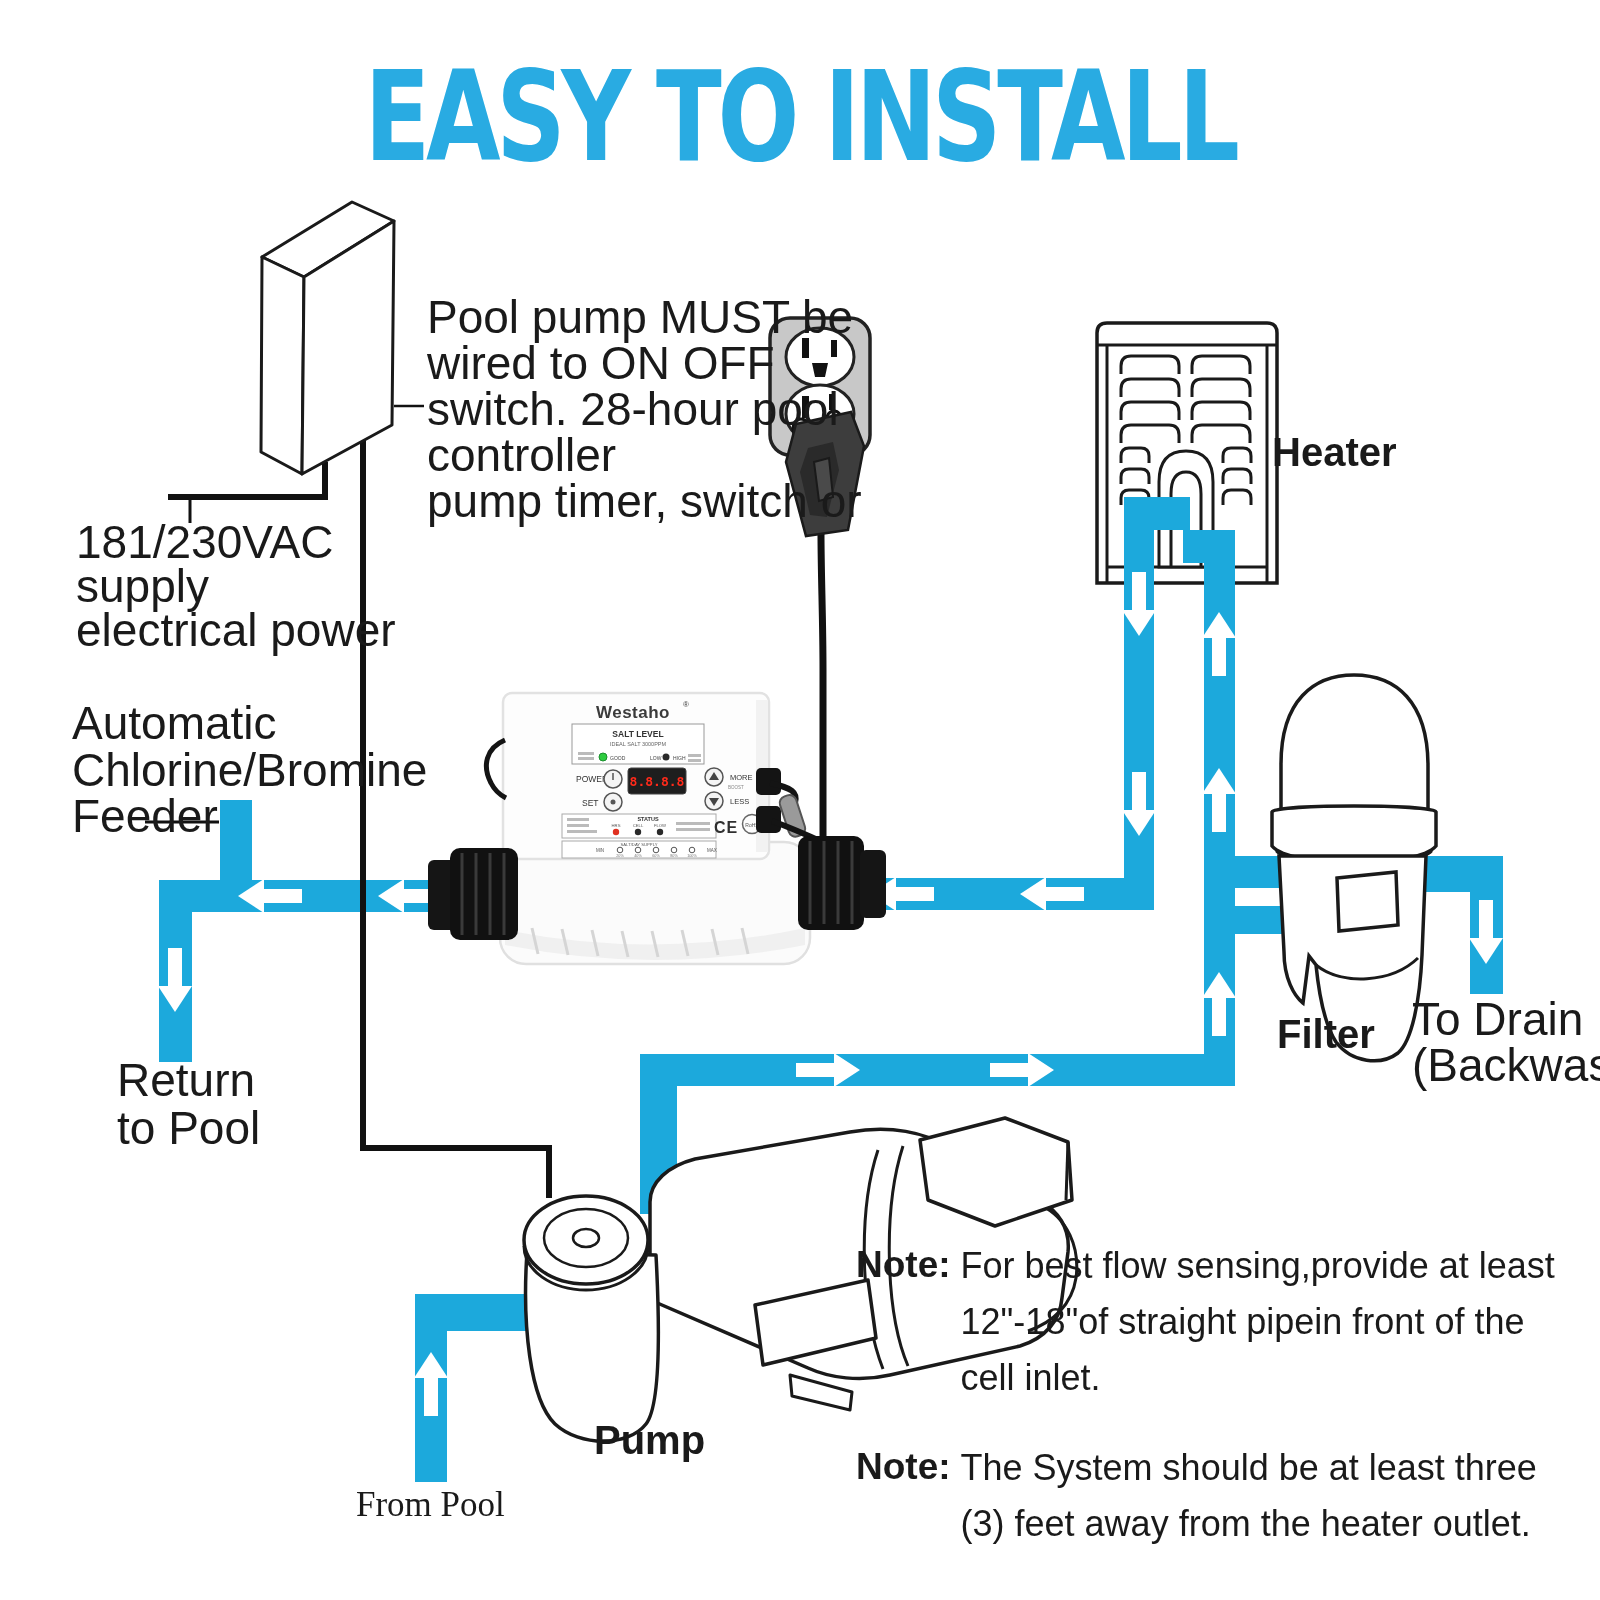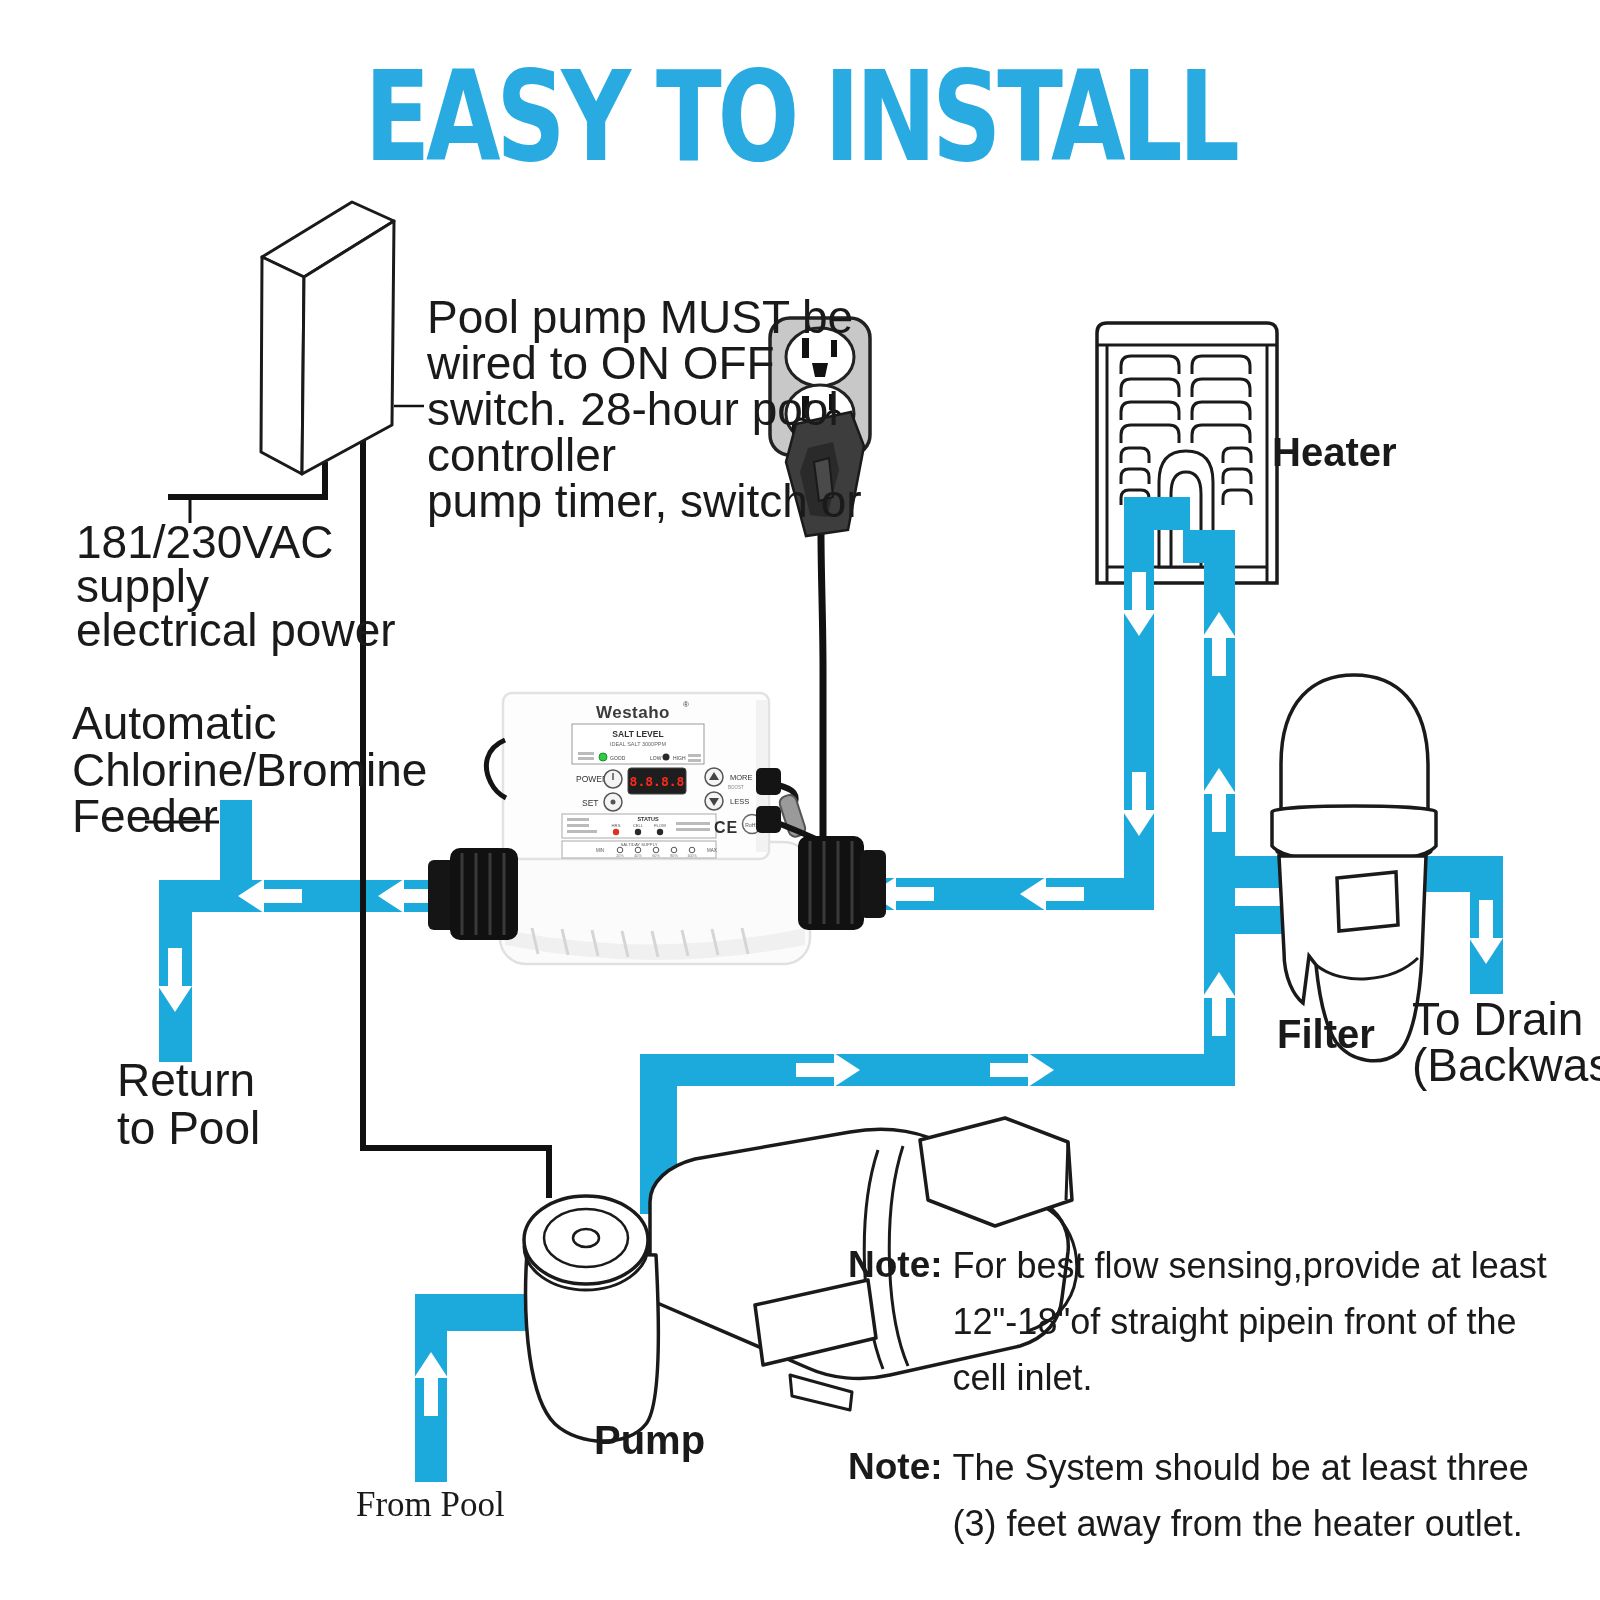--- a/index.html
+++ b/index.html
@@ -6,21 +6,21 @@
   #stage{position:relative;width:1600px;height:1600px;background:#ffffff;overflow:hidden;
          font-family:"Liberation Sans",sans-serif;color:#1a1a1a;}
   #art{position:absolute;left:0;top:0;}
   .title{position:absolute;left:50%;top:44px;transform:translateX(-50%) scale(0.86,1.12);
          transform-origin:center top;font-family:"DejaVu Sans",sans-serif;font-weight:bold;
          font-size:112px;letter-spacing:-5px;color:var(--accent);white-space:nowrap;}
   .lbl{position:absolute;font-size:46px;line-height:46px;white-space:nowrap;}
   .lbl .ln{display:block;}
   .big{font-weight:bold;font-size:40px;line-height:44px;}
   .note{position:absolute;display:flex;gap:10px;align-items:flex-start;}
-  .note .nlabel{font-weight:bold;font-size:37px;line-height:54px;white-space:nowrap;}
+  .note .nlabel{font-weight:bold;font-size:37px;line-height:54px;white-space:nowrap;margin-left:8px;}
   .note .nlines{font-size:36px;line-height:56px;white-space:nowrap;}
 </style>
 </head>
 <body>
 
 <div id="stage">
 
   <svg id="art" width="1600" height="1600" viewBox="0 0 1600 1600">
 
     <g stroke="#1a1a1a" fill="none" stroke-width="3">

